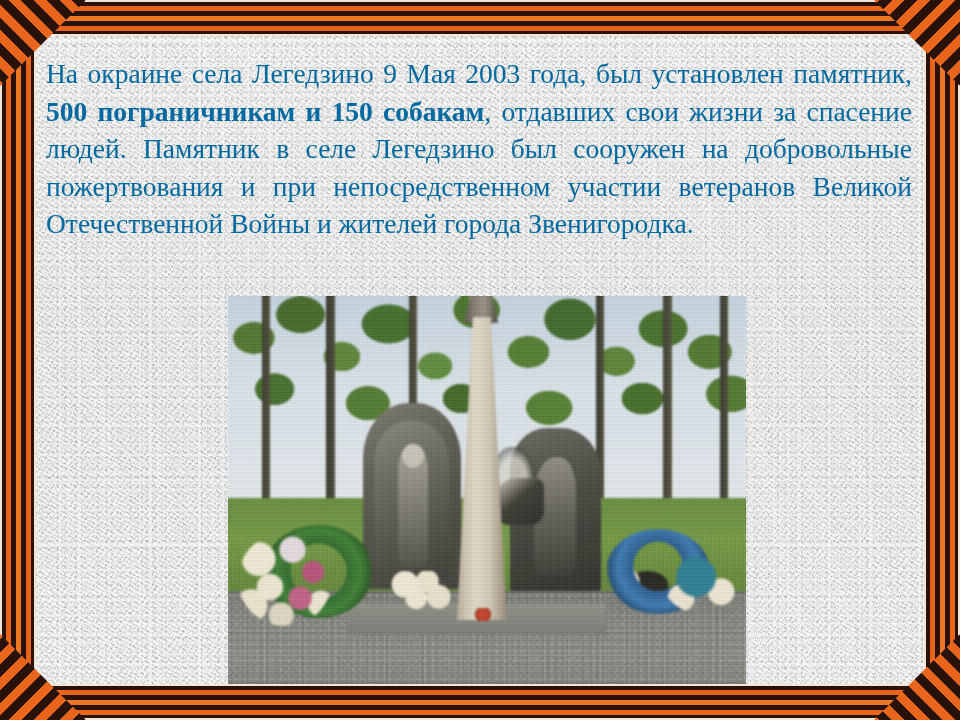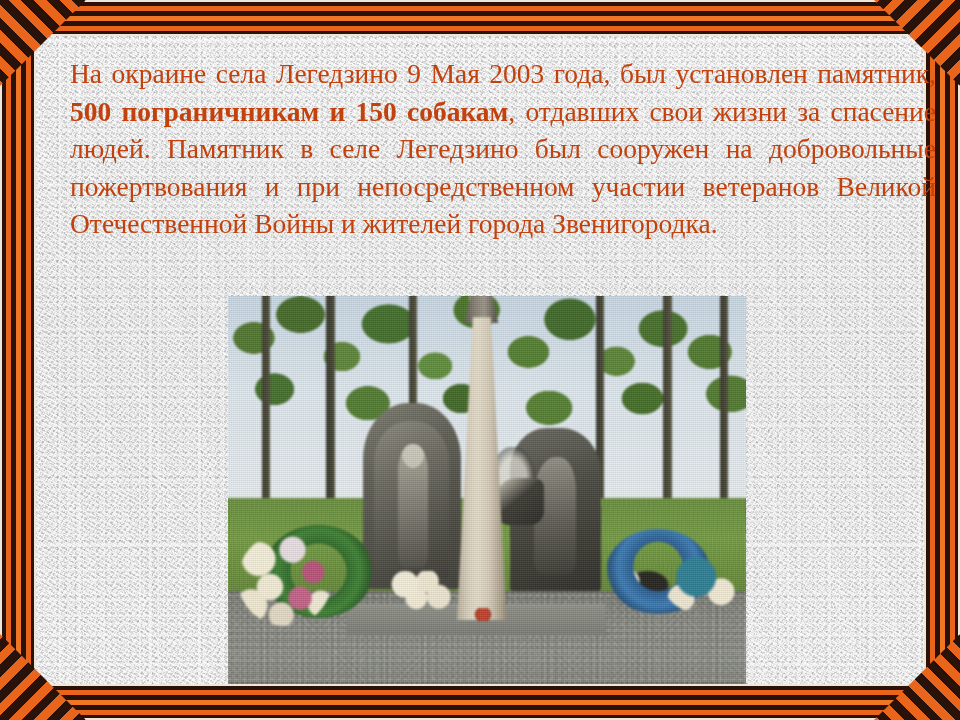--- a/index.html
+++ b/index.html
@@ -135,27 +135,26 @@
   .mitre-br { clip-path: polygon(100% 0, 100% 100%, 0 100%); }
 
   
   .text-block {
     position: absolute;
     left: 46px;
     top: 55px;
     width: 866px;
     text-align: justify;
     text-align-last: left;
-    color: #c2410c;
+    color: #0369a1;
     font-size: 27.5px;
     line-height: 37.5px;
     letter-spacing: 0px;
     word-spacing: 0px;
     text-rendering: optimizeLegibility;
-    margin-left: 24px;
   }
   .text-block b { font-weight: bold; }
 
   
   .photo-frame {
     position: absolute;
     left: 228px;
     top: 296px;
     width: 518px;
     height: 388px;

